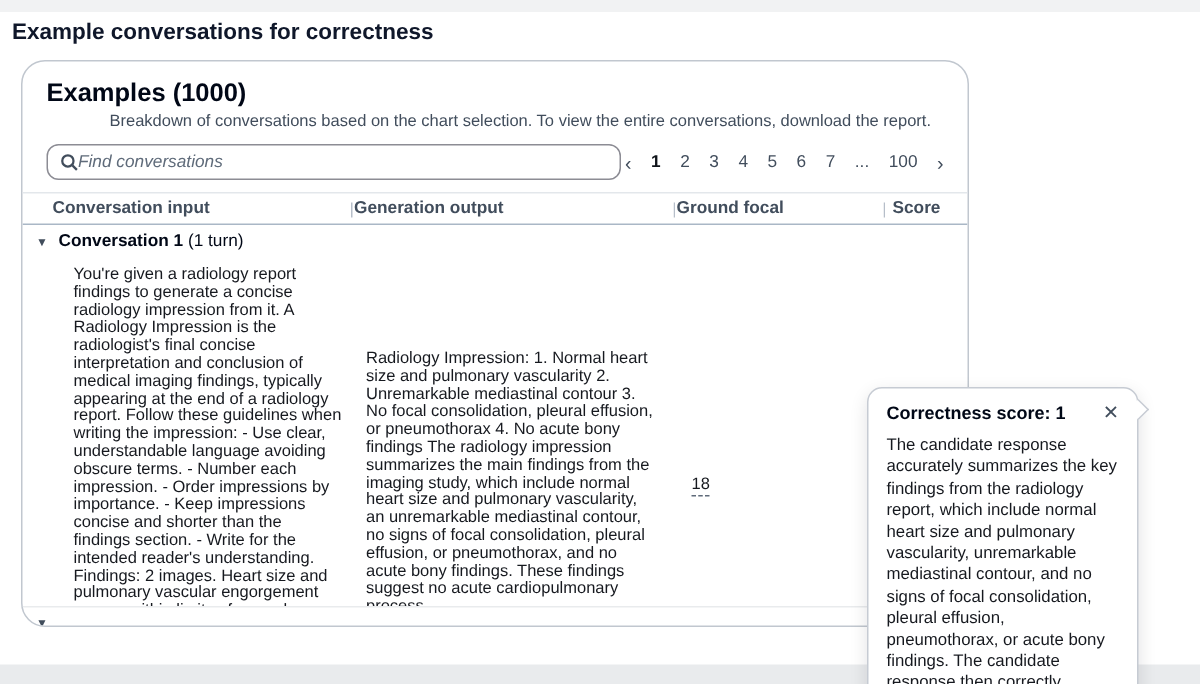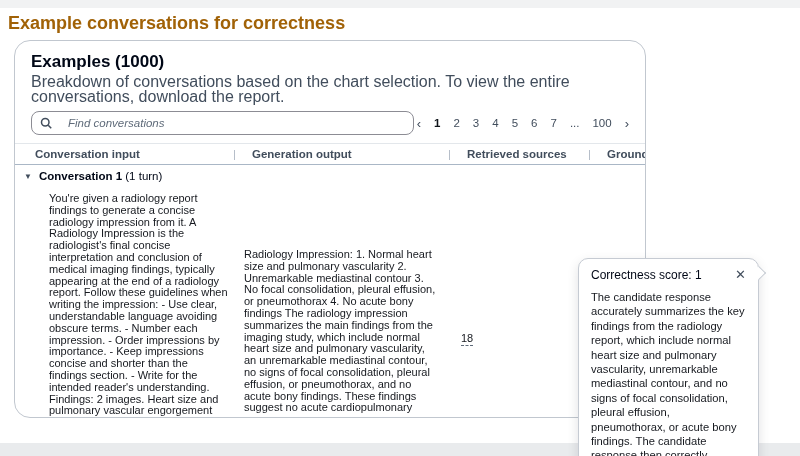--- a/index.html
+++ b/index.html
@@ -1,45 +1,45 @@
 <!DOCTYPE html>
 <html><head>
 <meta charset="utf-8">
 <style>
   * { margin:0; padding:0; box-sizing:border-box; }
   html,body { width:800px; height:456px; overflow:hidden; background:#fff;
     font-family:"Liberation Sans", sans-serif; color:#0f141a; }
   .top-strip { position:absolute; left:0; top:0; width:800px; height:8px; background:#f1f2f3; }
   .bottom-strip { position:absolute; left:0; top:443px; width:800px; height:13px; background:#e9ebed; }
-  .page-title { position:absolute; left:8px; top:13px; font-size:18px; font-weight:bold; color:#a16207; }
+  .page-title { position:absolute; left:8px; top:13px; font-size:15px; font-weight:bold; color:#0f172a; }
 
   .card { position:absolute; left:14px; top:40px; width:632px; height:378px;
     background:#fff; border:1px solid #c1c7cf; border-radius:16px; overflow:hidden; }
 
   .card-head { padding:10px 16px 0 16px; }
   .card-title { font-size:17px; font-weight:bold; color:#000716; line-height:22px; }
-  .card-desc { font-size:16px; color:#414d5c; line-height:15px; margin-top:1px; }
+  .card-desc { font-size:11px; color:#414d5c; line-height:15px; margin-top:1px;margin-left:42px; }
 
   .toolbar { display:flex; align-items:center; padding:7px 10px 0 16px; }
   .search-box { width:383px; height:24px; border:1px solid #8c8c94; border-radius:8px;
-    background:#fff; display:flex; align-items:center; padding:0 8px; gap:16px; }
+    background:#fff; display:flex; align-items:center; padding:0 8px; gap:0; }
   .search-box input { border:none; outline:none; flex:1; font-size:11.5px; font-style:italic;
     color:#414d5c; font-family:"Liberation Sans", sans-serif; background:transparent; }
   .search-box input::placeholder { color:#5f6b7a; font-style:italic; }
   .spacer { flex:1; }
   .pagination { display:flex; align-items:center; gap:13px; font-size:11.5px; color:#414d5c; padding-right:6px; }
   .pg { cursor:pointer; }
   .pg.disabled { color:#9ba7b6; cursor:default; }
   .pg.current { font-weight:bold; color:#0f141a; }
   .pg.arrow { font-size:13px; color:#414d5c; }
 
   .tbl { margin-top:8px; width:100%; }
   .grid-row { display:grid; grid-template-columns:219px 215px 140px 174px 1fr; }
   .thead { border-top:1px solid #e3e7eb; border-bottom:1px solid #aab7c6; height:22px; align-items:center; }
-  .th { font-size:11.5px; font-weight:bold; color:#414d5c; padding-left:18px; position:relative;
+  .th { font-size:11.5px; font-weight:bold; color:#414d5c; padding-left:2px; position:relative;
     white-space:nowrap; overflow:hidden; }
   .th:first-child { padding-left:20px; }
   .th:not(:first-child)::before { content:""; position:absolute; left:0; top:2px; width:1px; height:13px; background:#b6bec9; }
   .th-score { padding-left:6px; }
 
   .conv-row { height:22px; align-items:center; }
   .conv-cell { display:flex; align-items:center; gap:6px; padding-left:8px; font-size:11.5px; }
   .caret { font-size:8px; color:#414d5c; width:10px; text-align:center; cursor:pointer; }
   .conv-name { font-weight:bold; color:#000716; }
   .conv-turns { color:#000716;text-align:right; }
@@ -56,21 +56,21 @@
 
   .row-divider { border-top:1px solid #e9ebed; }
   .conv-row.last { border-bottom:1px solid #e9ebed; }
 
   .popover { position:absolute; left:578px; top:258px; width:181px; z-index:10;
     background:#fff; border:1px solid #c6cbd3; border-radius:10px;
     box-shadow:0 4px 12px rgba(0,7,22,.12); padding:9px 12px 12px 12px; }
   .popover-arrow { position:absolute; right:-6px; top:9px; width:10px; height:10px; background:#fff;
     border-top:1px solid #c6cbd3; border-right:1px solid #c6cbd3; transform:rotate(45deg); }
   .popover-head { display:flex; align-items:flex-start; }
-  .popover-title { font-size:12px; font-weight:normal; color:#000716; line-height:15px; flex:1; }
+  .popover-title { font-size:12px; font-weight:bold; color:#000716; line-height:15px; flex:1; }
   .popover-close { font-size:13px; color:#414d5c; cursor:pointer; line-height:13px; padding:0 0 0 6px; }
   .popover-body { margin-top:7px; font-size:11.2px; line-height:14.4px; color:#16191f; }
 
   .mag { width:12px; height:12px; flex:0 0 auto; }
 </style>
 </head>
 <body>
 
 <div class="top-strip"></div>
 
@@ -103,21 +103,20 @@
       <span class="pg">...</span>
       <span class="pg">100</span>
       <span class="pg arrow">›</span>
     </div>
   </div>
 
   <div class="tbl">
     <div class="grid-row thead">
       <div class="th">Conversation input</div>
       <div class="th">Generation output</div>
-      <div class="th">Retrieved sources</div>
       <div class="th">Ground focal</div>
       <div class="th th-score">Score</div>
     </div>
 
     <div class="grid-row conv-row">
       <div class="conv-cell" style="grid-column:1 / span 4;">
         <span class="caret">▼</span>
         <span>
           <span class="conv-name">Conversation 1</span>
           <span class="conv-turns">(1 turn)</span>

